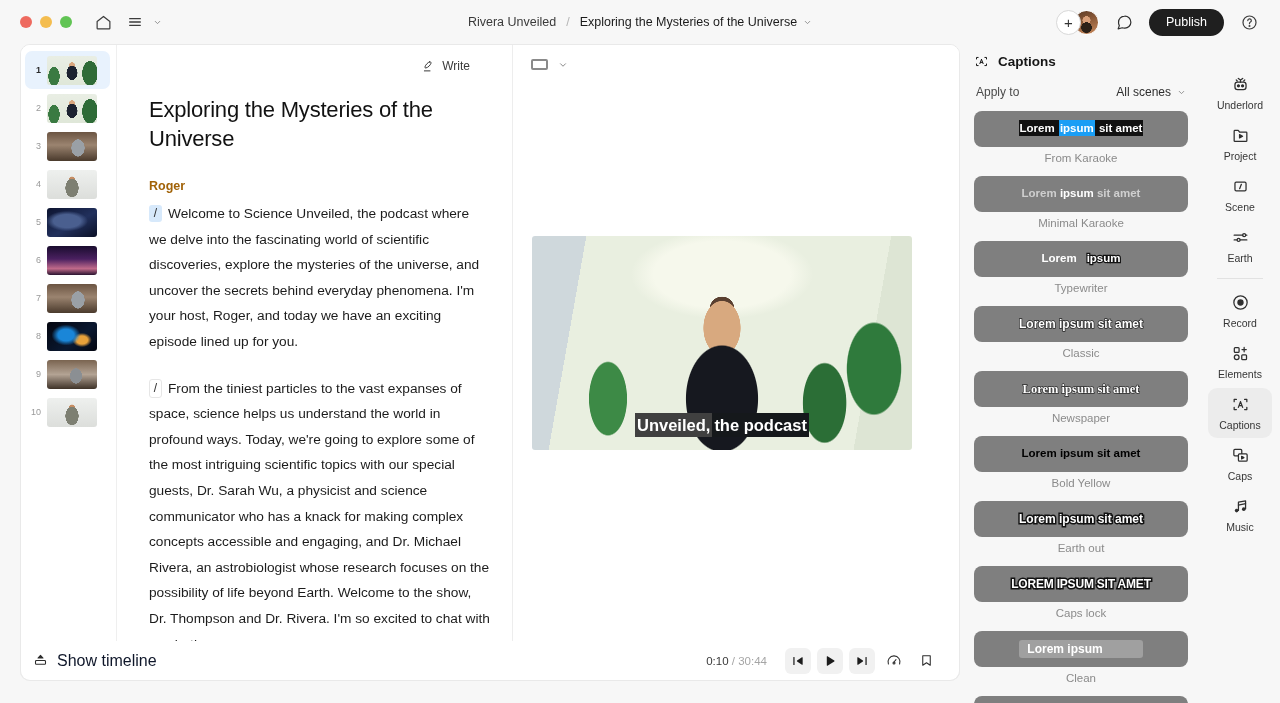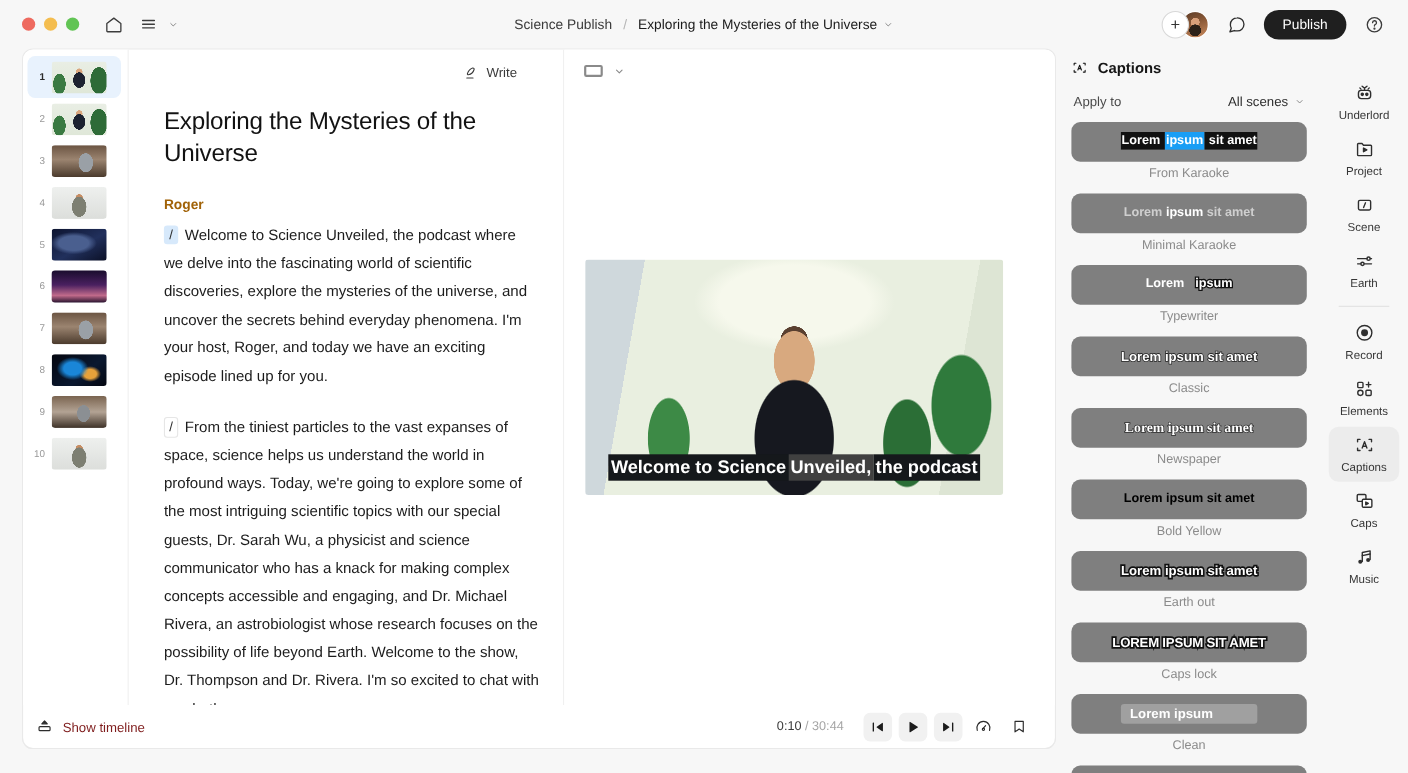--- a/index.html
+++ b/index.html
@@ -218,21 +218,21 @@
   .playerbar {
     position: absolute; left: 20px; top: 641px;
     width: 940px; height: 40px;
     background: #fff; border: 1px solid #e9e9e9;
     border-top: none;
     border-radius: 0 0 10px 10px;
     display: flex; align-items: center;
   }
   .showtl {
     display: flex; align-items: center; gap: 9px;
-    margin-left: 12px; font-size: 12px; color: #7f1d1d;
+    margin-left: 12px; font-size: 16px; color: #0f172a;
   }
   .pl-right {
     margin-left: auto; display: flex; align-items: center;
     gap: 6px; margin-right: 20px;
   }
   .time { font-size: 11.5px; color: #3a3a3a; margin-right: 12px; }
   .time .tot { color: #a5a5a5; }
   .pbtn {
     width: 26px; height: 26px; border-radius: 6px;
     display: flex; align-items: center; justify-content: center;
@@ -345,21 +345,21 @@
           </svg>
       </div>
       <div class="tb-icon-btn" style="width:14px">
         <svg width="9" height="9" viewBox="0 0 24 24" fill="none" stroke="#888" stroke-width="2.4" stroke-linecap="round" stroke-linejoin="round">
             <path d="M6 9l6 6 6-6"></path>
           </svg>
       </div>
     </div>
 
     <div class="breadcrumb">
-      <span class="bc-root">Science Publish</span>
+      <span class="bc-root">Rivera Unveiled</span>
       <span class="bc-sep">/</span>
       <span class="bc-cur">
         <span>Exploring the Mysteries of the Universe</span>
         <span>
           <svg width="9" height="9" viewBox="0 0 24 24" fill="none" stroke="#8a8a8a" stroke-width="2.4" stroke-linecap="round" stroke-linejoin="round">
               <path d="M6 9l6 6 6-6"></path>
             </svg>
         </span>
       </span>
     </div>
@@ -458,21 +458,20 @@
         <span>
           <svg width="10" height="10" viewBox="0 0 24 24" fill="none" stroke="#8a8a8a" stroke-width="2.4" stroke-linecap="round" stroke-linejoin="round">
               <path d="M6 9l6 6 6-6"></path>
             </svg>
         </span>
       </div>
       <div class="video-wrap">
         <div class="video"></div>
         <div class="video-cap">
           <div class="cap-inner" id="cap-inner">
-              <span>Welcome to Science </span>
               <span class="hl" style="background: #404040;">Unveiled,</span>
               <span> the podcast</span>
             </div>
         </div>
       </div>
     </div>
   </div>
 
   <div class="playerbar">
     <div class="showtl">

